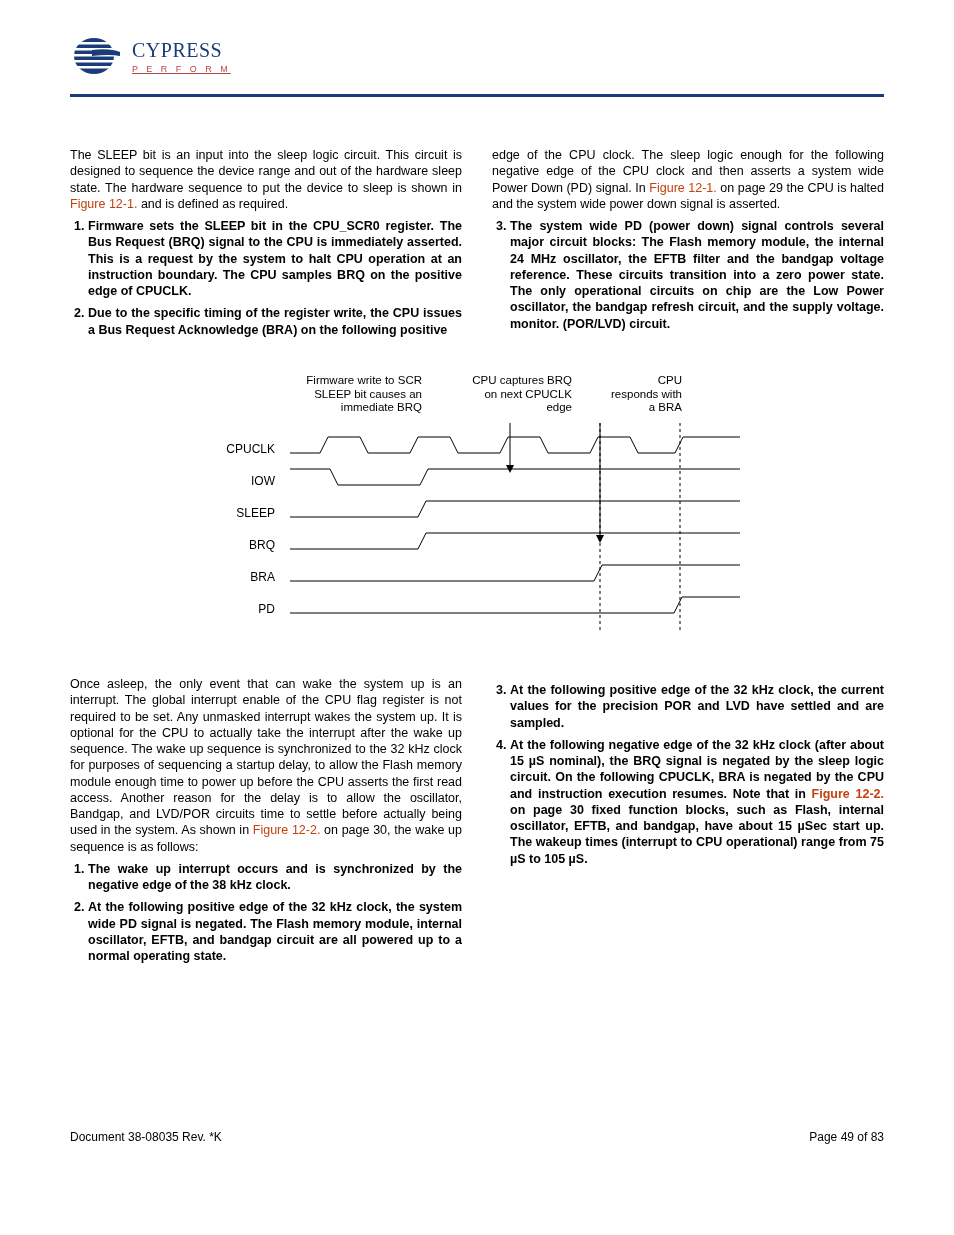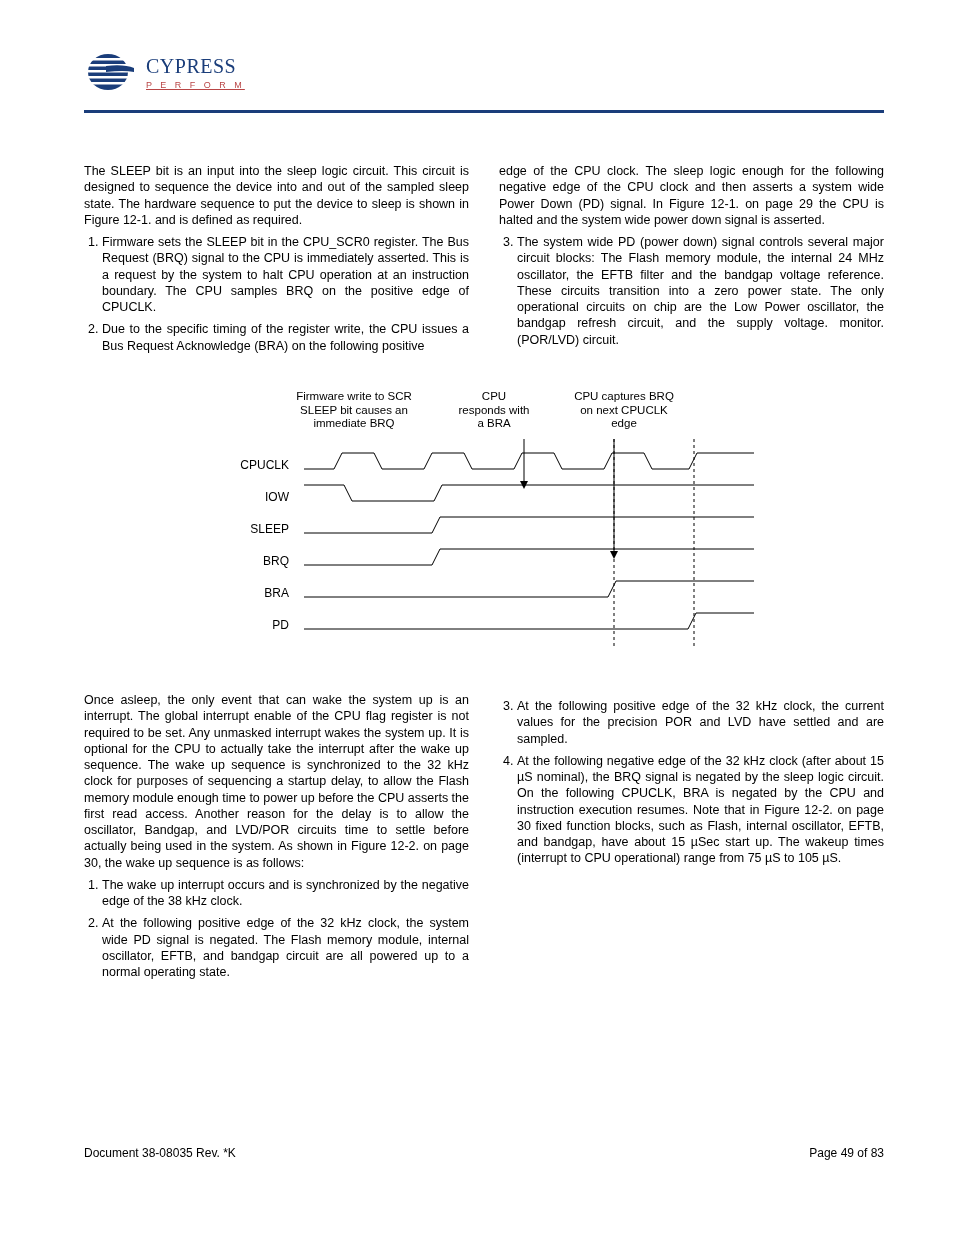--- a/index.html
+++ b/index.html
@@ -4,22 +4,21 @@
 <style>
   body {
     margin: 0;
     font-family: Arial, Helvetica, sans-serif;
     font-size: 12.5px;
     color: #000;
     background: #fff;
     width: 954px;
   }
   .page {
-    padding: 46px 70px 40px 70px;
-    margin-left: 14px;
+    padding: 30px 70px 40px 70px;
   }
   .header {
     display: flex;
     align-items: center;
     margin-bottom: 12px;
   }
   .logo {
     display: flex;
     align-items: center;
   }
@@ -45,34 +44,34 @@
   .cols {
     display: flex;
     gap: 30px;
   }
   .col {
     flex: 1;
     line-height: 1.3;
   }
   p { margin: 0 0 6px 0; text-align: justify; }
   ol { margin: 6px 0 0 0; padding-left: 18px; }
-  ol li { margin-bottom: 6px; text-align: justify; }
-  .link { color: #000000; }
+  ol li { margin-bottom: 6px; text-align: justify; font-weight: bold; }
+  .link { color: #c2410c; }
   .diagram-section {
     margin: 30px 0 40px 0;
   }
   .diagram-labels {
     display: flex;
     justify-content: center;
     gap: 20px;
     font-size: 11.5px;
     text-align: center;
     margin-bottom: 8px;
   }
-  .diagram-labels > div { line-height: 1.2; }
+  .diagram-labels > div { line-height: 1.2; text-align: right; }
   .footer {
     display: flex;
     justify-content: space-between;
     font-size: 12px;
     margin-top: 160px;
     gap: 16px;
   }
   svg.globe { margin-right: 4px; }
   .dlbl { text-align: center; }
 </style>
@@ -96,42 +95,42 @@
         <div class="logo-text">CYPRESS</div>
         <div class="logo-sub">P E R F O R M</div>
       </div>
     </div>
   </div>
   <div class="hr"></div>
 
   <div class="cols">
     <div class="col">
       <p>
-        <span>The SLEEP bit is an input into the sleep logic circuit. This circuit is designed to sequence the device into and out of the sampled sleep state. The hardware sequence to put the device to sleep is shown in </span><span class="link">Figure 12-1.</span><span> and is defined as required.</span>
+        <span>The SLEEP bit is an input into the sleep logic circuit. This circuit is designed to sequence the device range and out of the hardware sleep state. The hardware sequence to put the device to sleep is shown in </span><span class="link">Figure 12-1.</span><span> and is defined as required.</span>
       </p>
       <ol>
         <li>Firmware sets the SLEEP bit in the CPU_SCR0 register. The Bus Request (BRQ) signal to the CPU is immediately asserted. This is a request by the system to halt CPU operation at an instruction boundary. The CPU samples BRQ on the positive edge of CPUCLK.</li>
         <li>Due to the specific timing of the register write, the CPU issues a Bus Request Acknowledge (BRA) on the following positive</li>
       </ol>
     </div>
     <div class="col">
       <p>
         <span>edge of the CPU clock. The sleep logic enough for the following negative edge of the CPU clock and then asserts a system wide Power Down (PD) signal. In </span><span class="link">Figure 12-1.</span><span> on page 29 the CPU is halted and the system wide power down signal is asserted.</span>
       </p>
       <ol start="3">
         <li>The system wide PD (power down) signal controls several major circuit blocks: The Flash memory module, the internal 24 MHz oscillator, the EFTB filter and the bandgap voltage reference. These circuits transition into a zero power state. The only operational circuits on chip are the Low Power oscillator, the bandgap refresh circuit, and the supply voltage. monitor. (POR/LVD) circuit.</li>
       </ol>
     </div>
   </div>
 
   <div class="diagram-section">
     <div class="diagram-labels">
       <div style="width:150px" class="dlbl">Firmware write to SCR<br>SLEEP bit causes an<br>immediate BRQ</div>
+      <div style="width:130px" class="dlbl">CPU captures BRQ<br>on next CPUCLK<br>edge</div>
       <div style="width:90px" class="dlbl">CPU<br>responds with<br>a BRA</div>
-      <div style="width:130px" class="dlbl">CPU captures BRQ<br>on next CPUCLK<br>edge</div>
     </div>
 
     <svg width="700" height="210" viewBox="0 0 700 210" style="margin-left:110px">
 
       <line x1="420" y1="0" x2="420" y2="210" stroke="#000" stroke-dasharray="3,3"></line>
       <line x1="500" y1="0" x2="500" y2="210" stroke="#000" stroke-dasharray="3,3"></line>
 
       <line x1="330" y1="0" x2="330" y2="45" stroke="#000"></line>
       <polygon points="330,50 326,42 334,42" fill="#000"></polygon>
       <line x1="420" y1="0" x2="420" y2="115" stroke="#000"></line>

